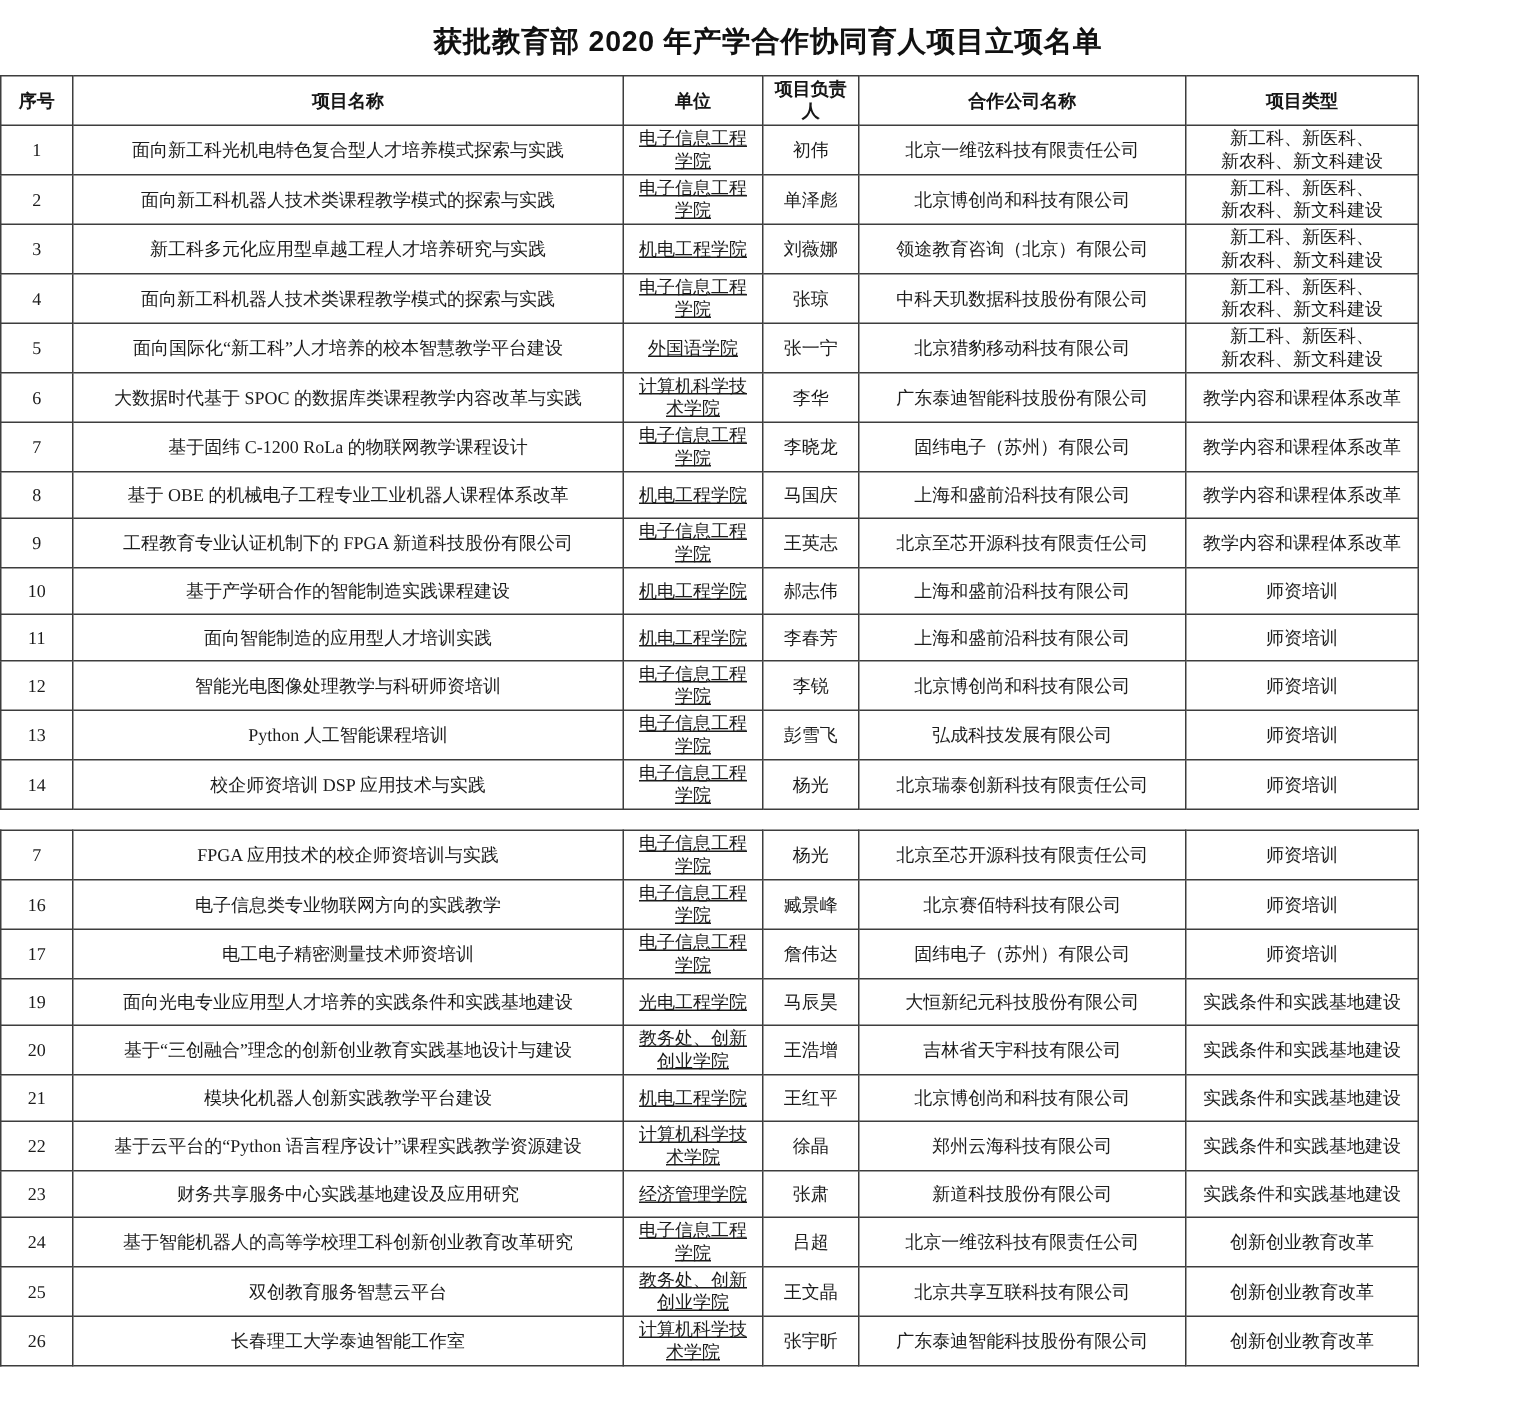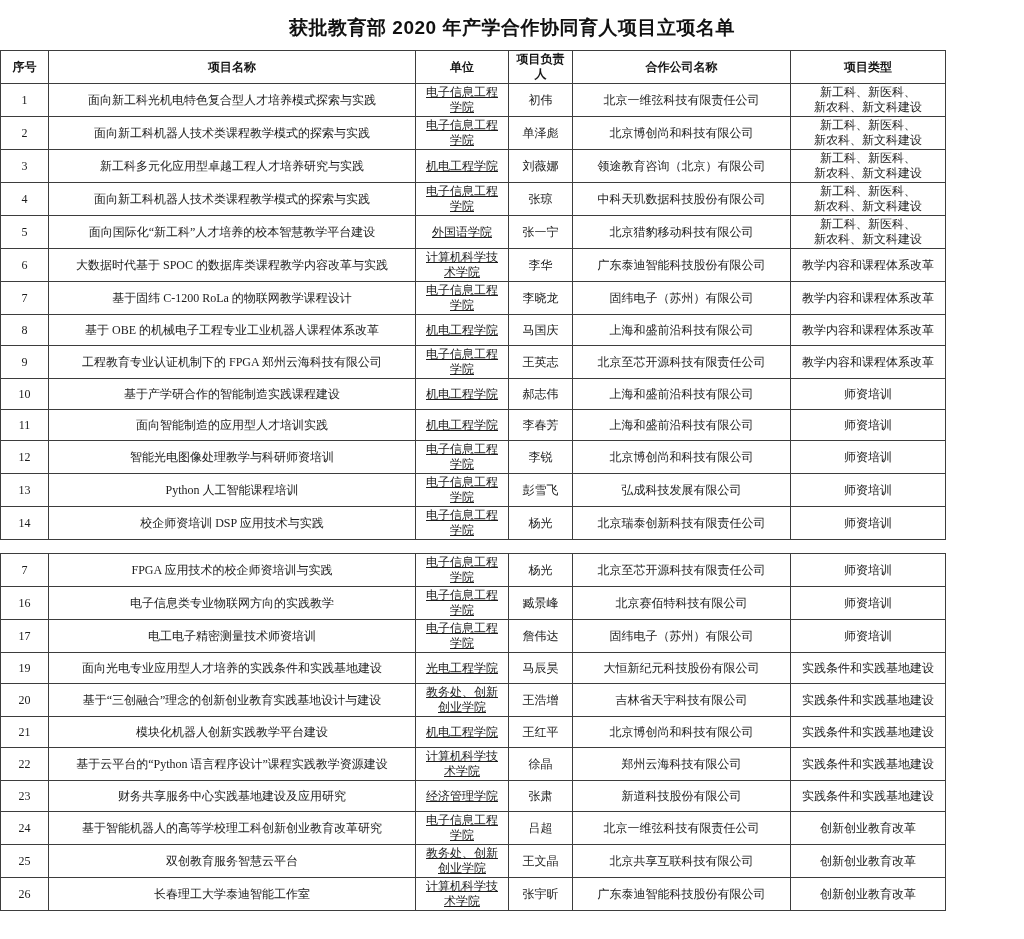--- a/index.html
+++ b/index.html
@@ -126,21 +126,21 @@
         <tr>
     <td class="cell-no">8</td>
     <td class="cell-name">基于 OBE 的机械电子工程专业工业机器人课程体系改革</td>
     <td class="cell-unit">机电工程学院</td>
     <td class="cell-leader">马国庆</td>
     <td class="cell-company">上海和盛前沿科技有限公司</td>
     <td class="cell-type">教学内容和课程体系改革</td>
   </tr>
         <tr>
     <td class="cell-no">9</td>
-    <td class="cell-name">工程教育专业认证机制下的 FPGA 郑州云海科技有限公司</td>
+    <td class="cell-name">工程教育专业认证机制下的 FPGA 新道科技股份有限公司</td>
     <td class="cell-unit">电子信息工程学院</td>
     <td class="cell-leader">王英志</td>
     <td class="cell-company">北京至芯开源科技有限责任公司</td>
     <td class="cell-type">教学内容和课程体系改革</td>
   </tr>
         <tr>
     <td class="cell-no">10</td>
     <td class="cell-name">基于产学研合作的智能制造实践课程建设</td>
     <td class="cell-unit">机电工程学院</td>
     <td class="cell-leader">郝志伟</td>

